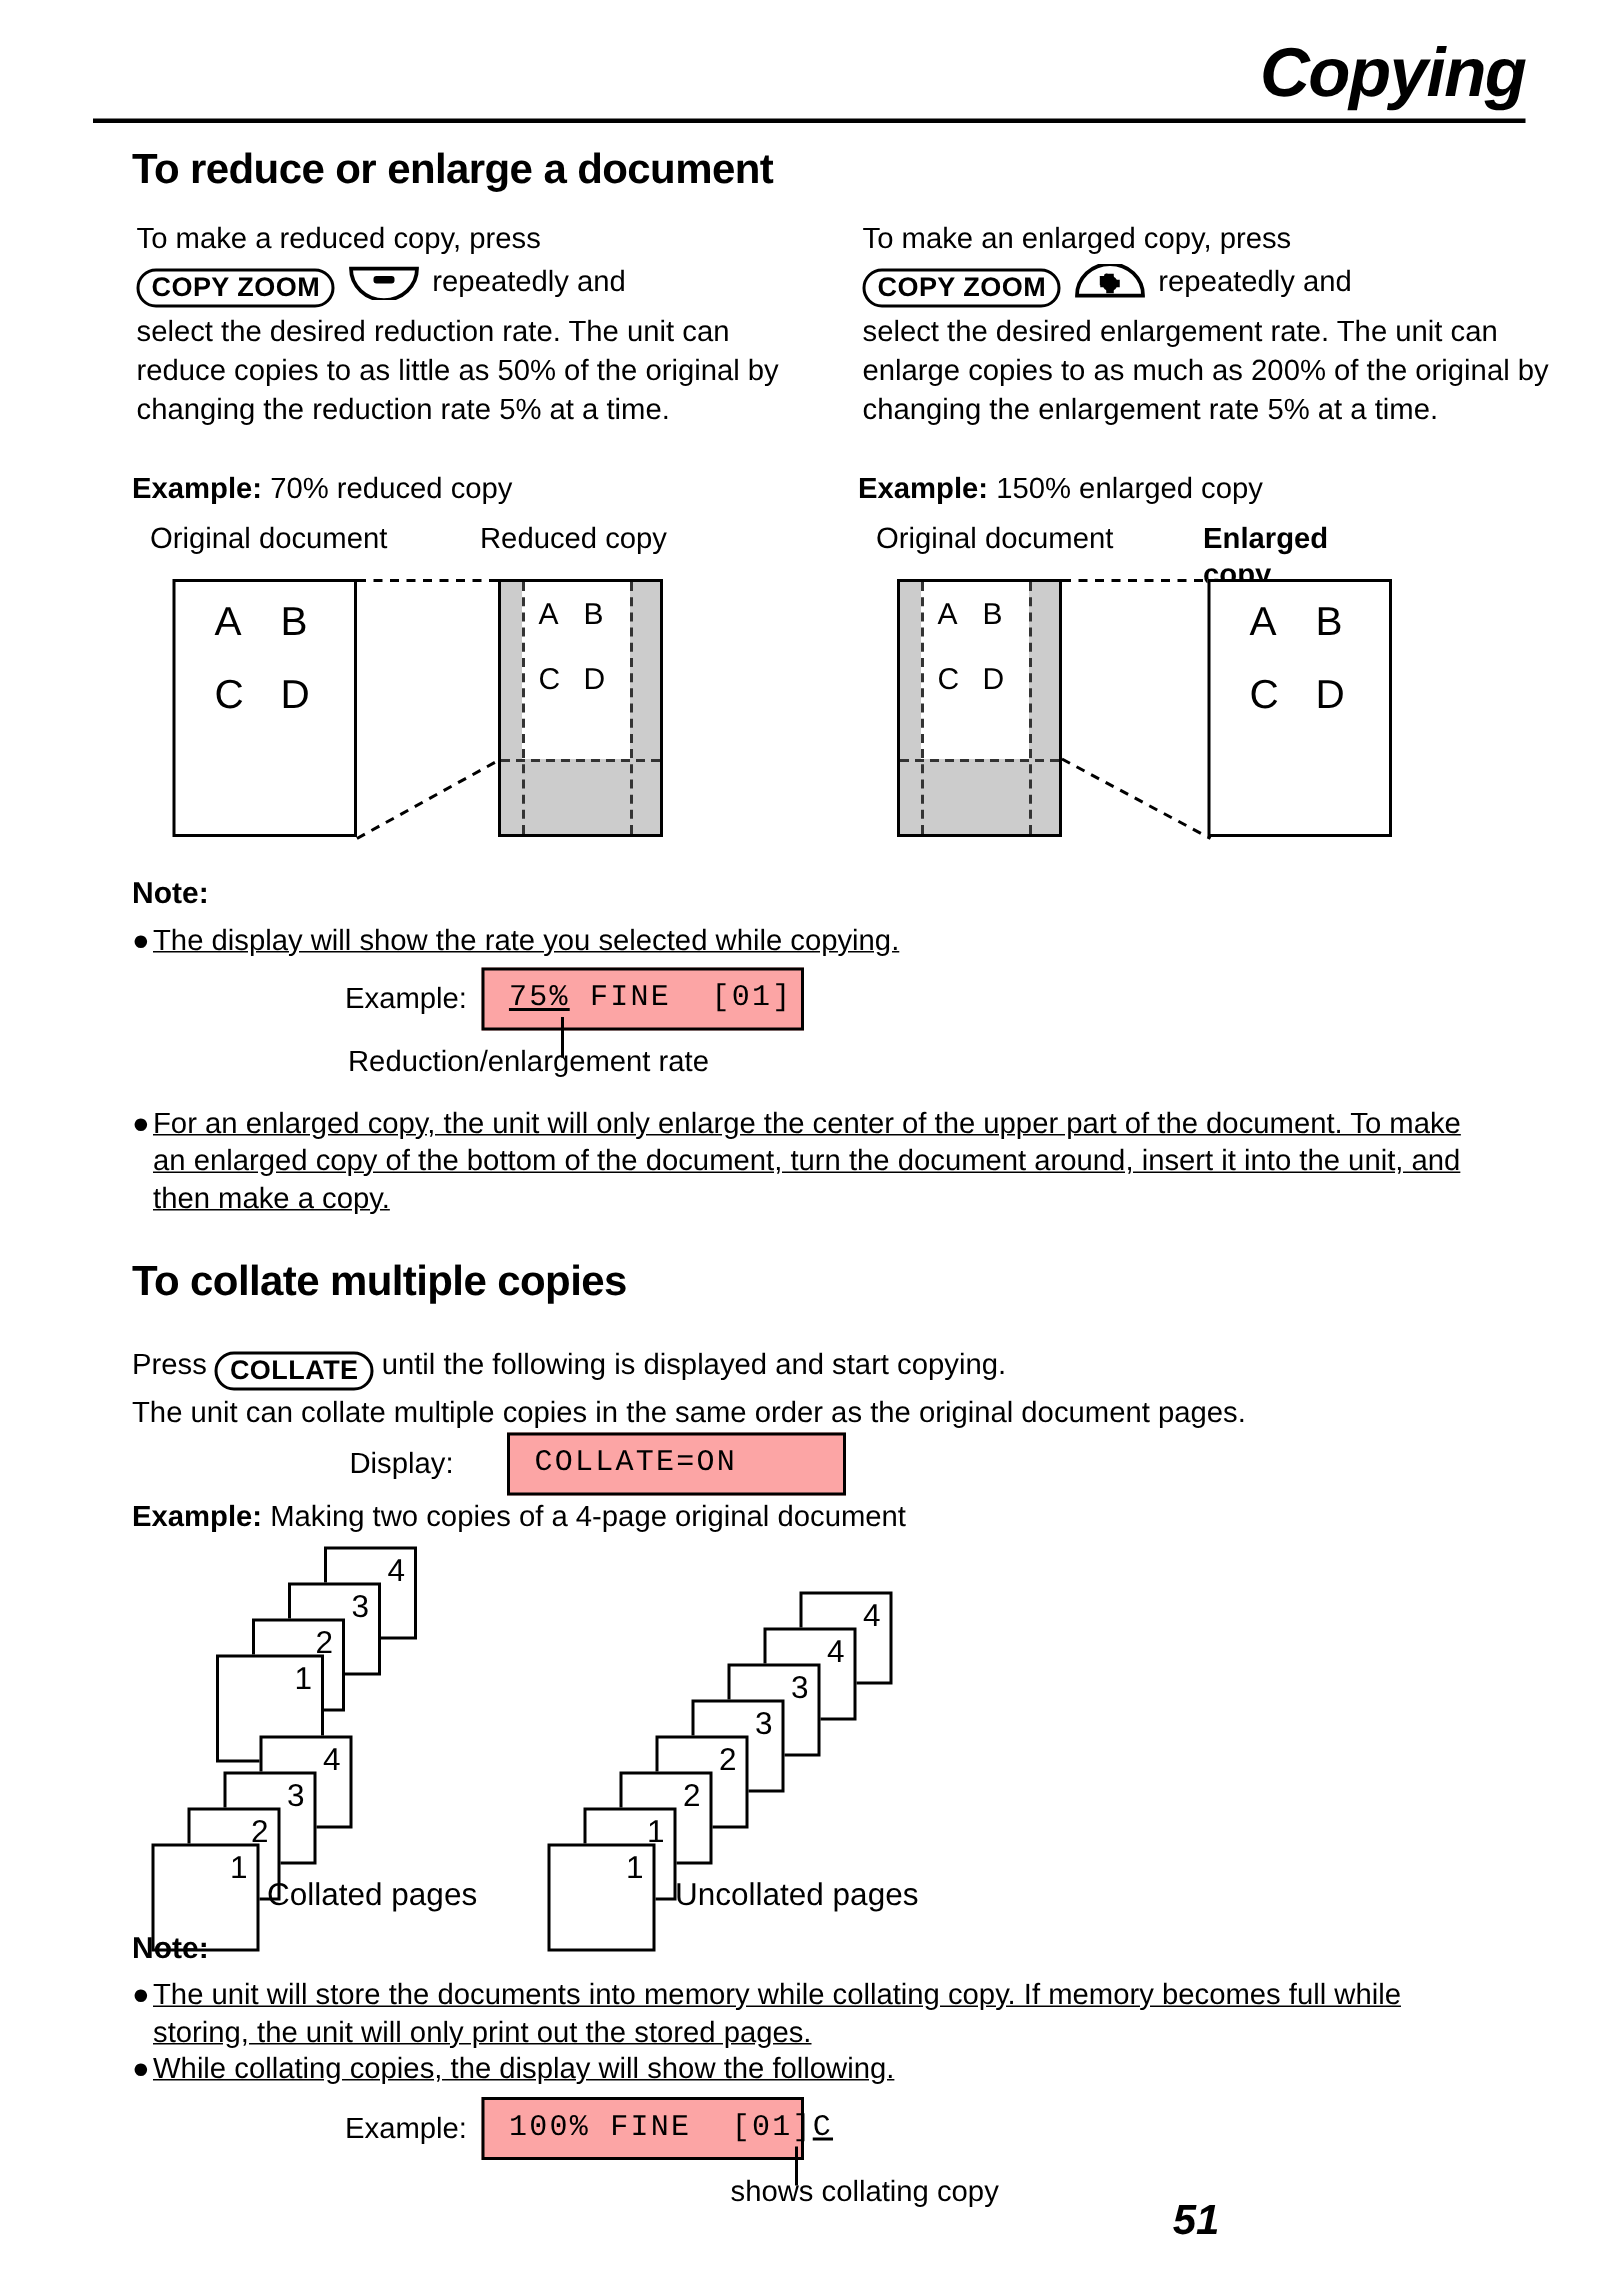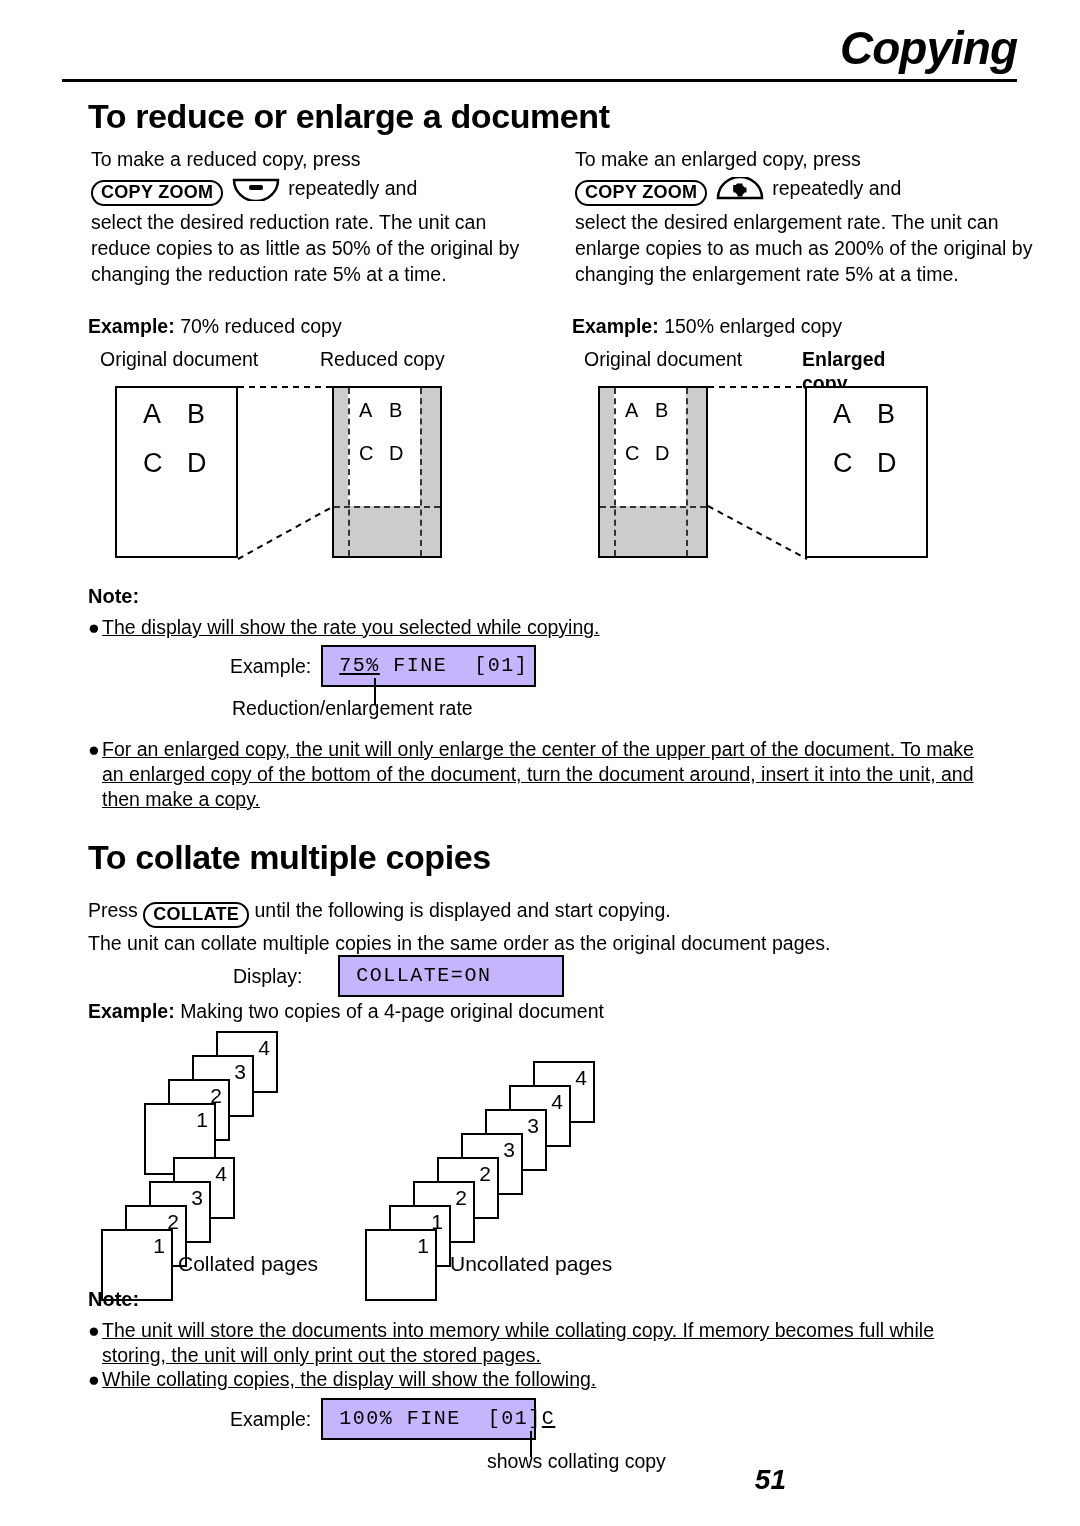--- a/index.html
+++ b/index.html
@@ -4,38 +4,38 @@
 <style>
   html, body { margin:0; padding:0; }
   body {
     width:1080px; height:1526px;
     background:#ffffff;
     font-family:"Liberation Sans", sans-serif;
     color:#000000;
     position:relative;
     overflow:hidden;
   }
-  .page { position:relative; width:856px; height:1526px; }
+  .page { position:relative; width:856px; height:1526px;padding-left:27px; }
 
   
   .hdr {
     position:absolute; left:62px; top:22px; width:955px; height:62px;
   }
   .hdr-title {
     position:absolute; right:0; top:0;
     font-size:46px; font-weight:bold; font-style:italic;
     letter-spacing:-1px; line-height:52px;
   }
   .hdr-rule {
     position:absolute; left:0; top:57px; width:955px; height:3px; background:#000;
   }
 
   
   h1.sect {
-    position:absolute; margin:0; font-size:34px; font-weight:bold;
+    position:absolute; margin:0; font-size:28px; font-weight:bold;
     letter-spacing:-0.4px;
   }
   #h-reduce { left:88px; top:97px; }
   #h-collate { left:88px; top:838px; }
 
   
   .col { position:absolute; font-size:19.5px; line-height:26px; }
   #col-left  { left:88px;  top:143px; width:460px; }
   #col-right { left:572px; top:143px; width:465px; }
   .col p { margin:3px; }
@@ -72,21 +72,21 @@
   
   .note-h { position:absolute; font-size:20px; font-weight:bold; }
   .note-item { position:absolute; font-size:19.5px; line-height:25px; }
   .note-item .bul { position:absolute; left:0; top:0; }
   .note-item .txt { display:block; padding-left:14px;text-decoration:underline; }
 
   
   .lcd-row { position:absolute; display:flex; align-items:center; }
   .lcd-label { font-size:19.5px; margin-right:10px; }
   .lcd {
-    border:2px solid #000; background:#c4b5fd;
+    border:2px solid #000; background:#fca5a5;
     font-family:"Liberation Mono", monospace;
     font-size:20px; letter-spacing:1.5px;
     padding:7px 16px 8px 16px;
     white-space:pre;
     box-sizing:border-box;
   }
   .lcd u { text-decoration:underline; text-underline-offset:2px; }
   .callout-line { position:absolute; width:2px; background:#000; }
   .callout-txt { position:absolute; font-size:19.5px; }
 

